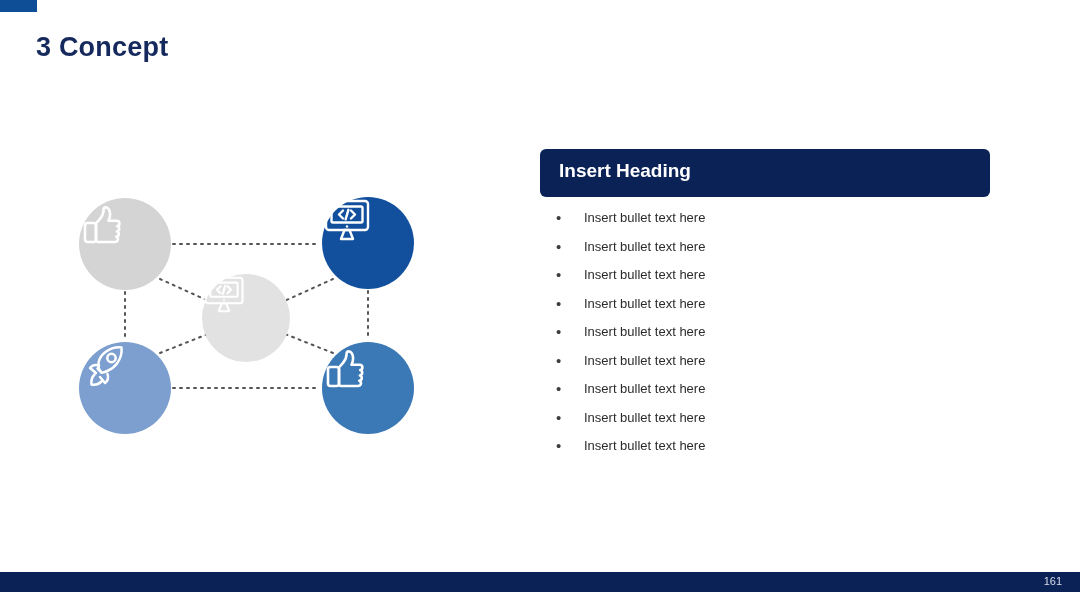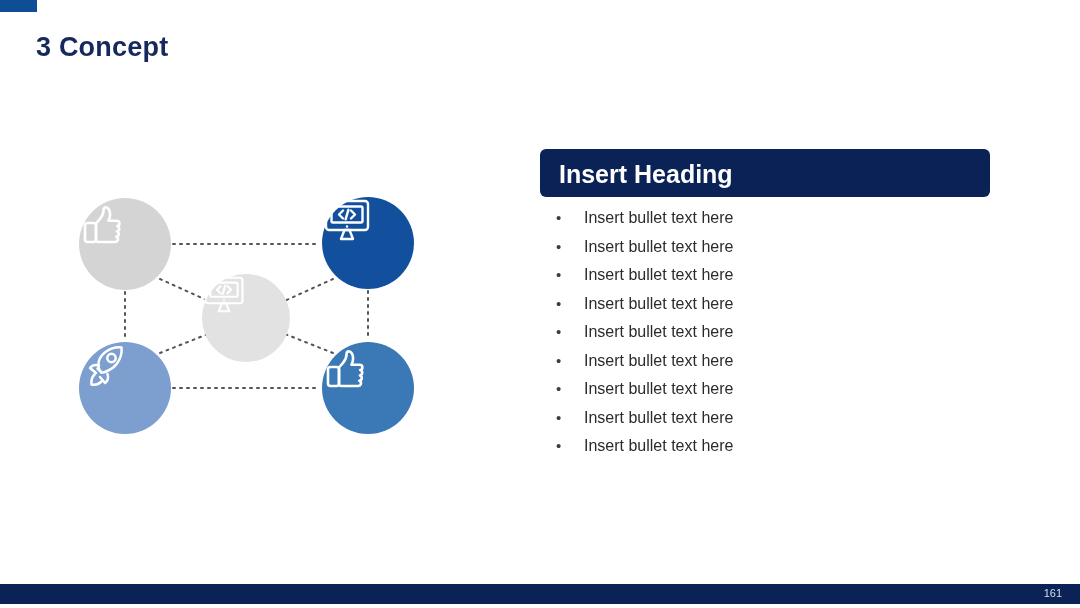--- a/index.html
+++ b/index.html
@@ -36,21 +36,21 @@
     font-size: 27px;
     font-weight: bold;
     color: #15295c;
     letter-spacing: 0.2px;
   }
 
   
   .bottom-bar {
     position: absolute;
     left: 0;
-    bottom: 4px;
+    bottom: 16px;
     width: 1080px;
     height: 20px;
     background: #0b2257;
   }
   .page-number {
     position: absolute;
     right: 18px;
     top: 3px;
     font-size: 11px;
     color: #d8dde8;
@@ -64,21 +64,21 @@
     width: 450px;
     height: 48px;
     background: #0b2257;
     border-radius: 6px;
     box-sizing: border-box;
   }
   .heading-text {
     position: absolute;
     left: 19px;
     top: 11px;
-    font-size: 25px;
+    font-size: 19px;
     font-weight: bold;
     color: #ffffff;
   }
 
   .bullet-list {
     position: absolute;
     left: 556px;
     top: 208px;
     width: 420px;
   }
@@ -88,21 +88,21 @@
     height: 28.5px;
   }
   .bullet-dot {
     width: 28px;
     flex: 0 0 28px;
     font-size: 15px;
     line-height: 20px;
     color: #3c3c3c;
   }
   .bullet-label {
-    font-size: 16px;
+    font-size: 13px;
     line-height: 20px;
     color: #2b2b2b;
   }
 
   
   .diagram {
     position: absolute;
     left: 60px;
     top: 180px;
     width: 390px;

